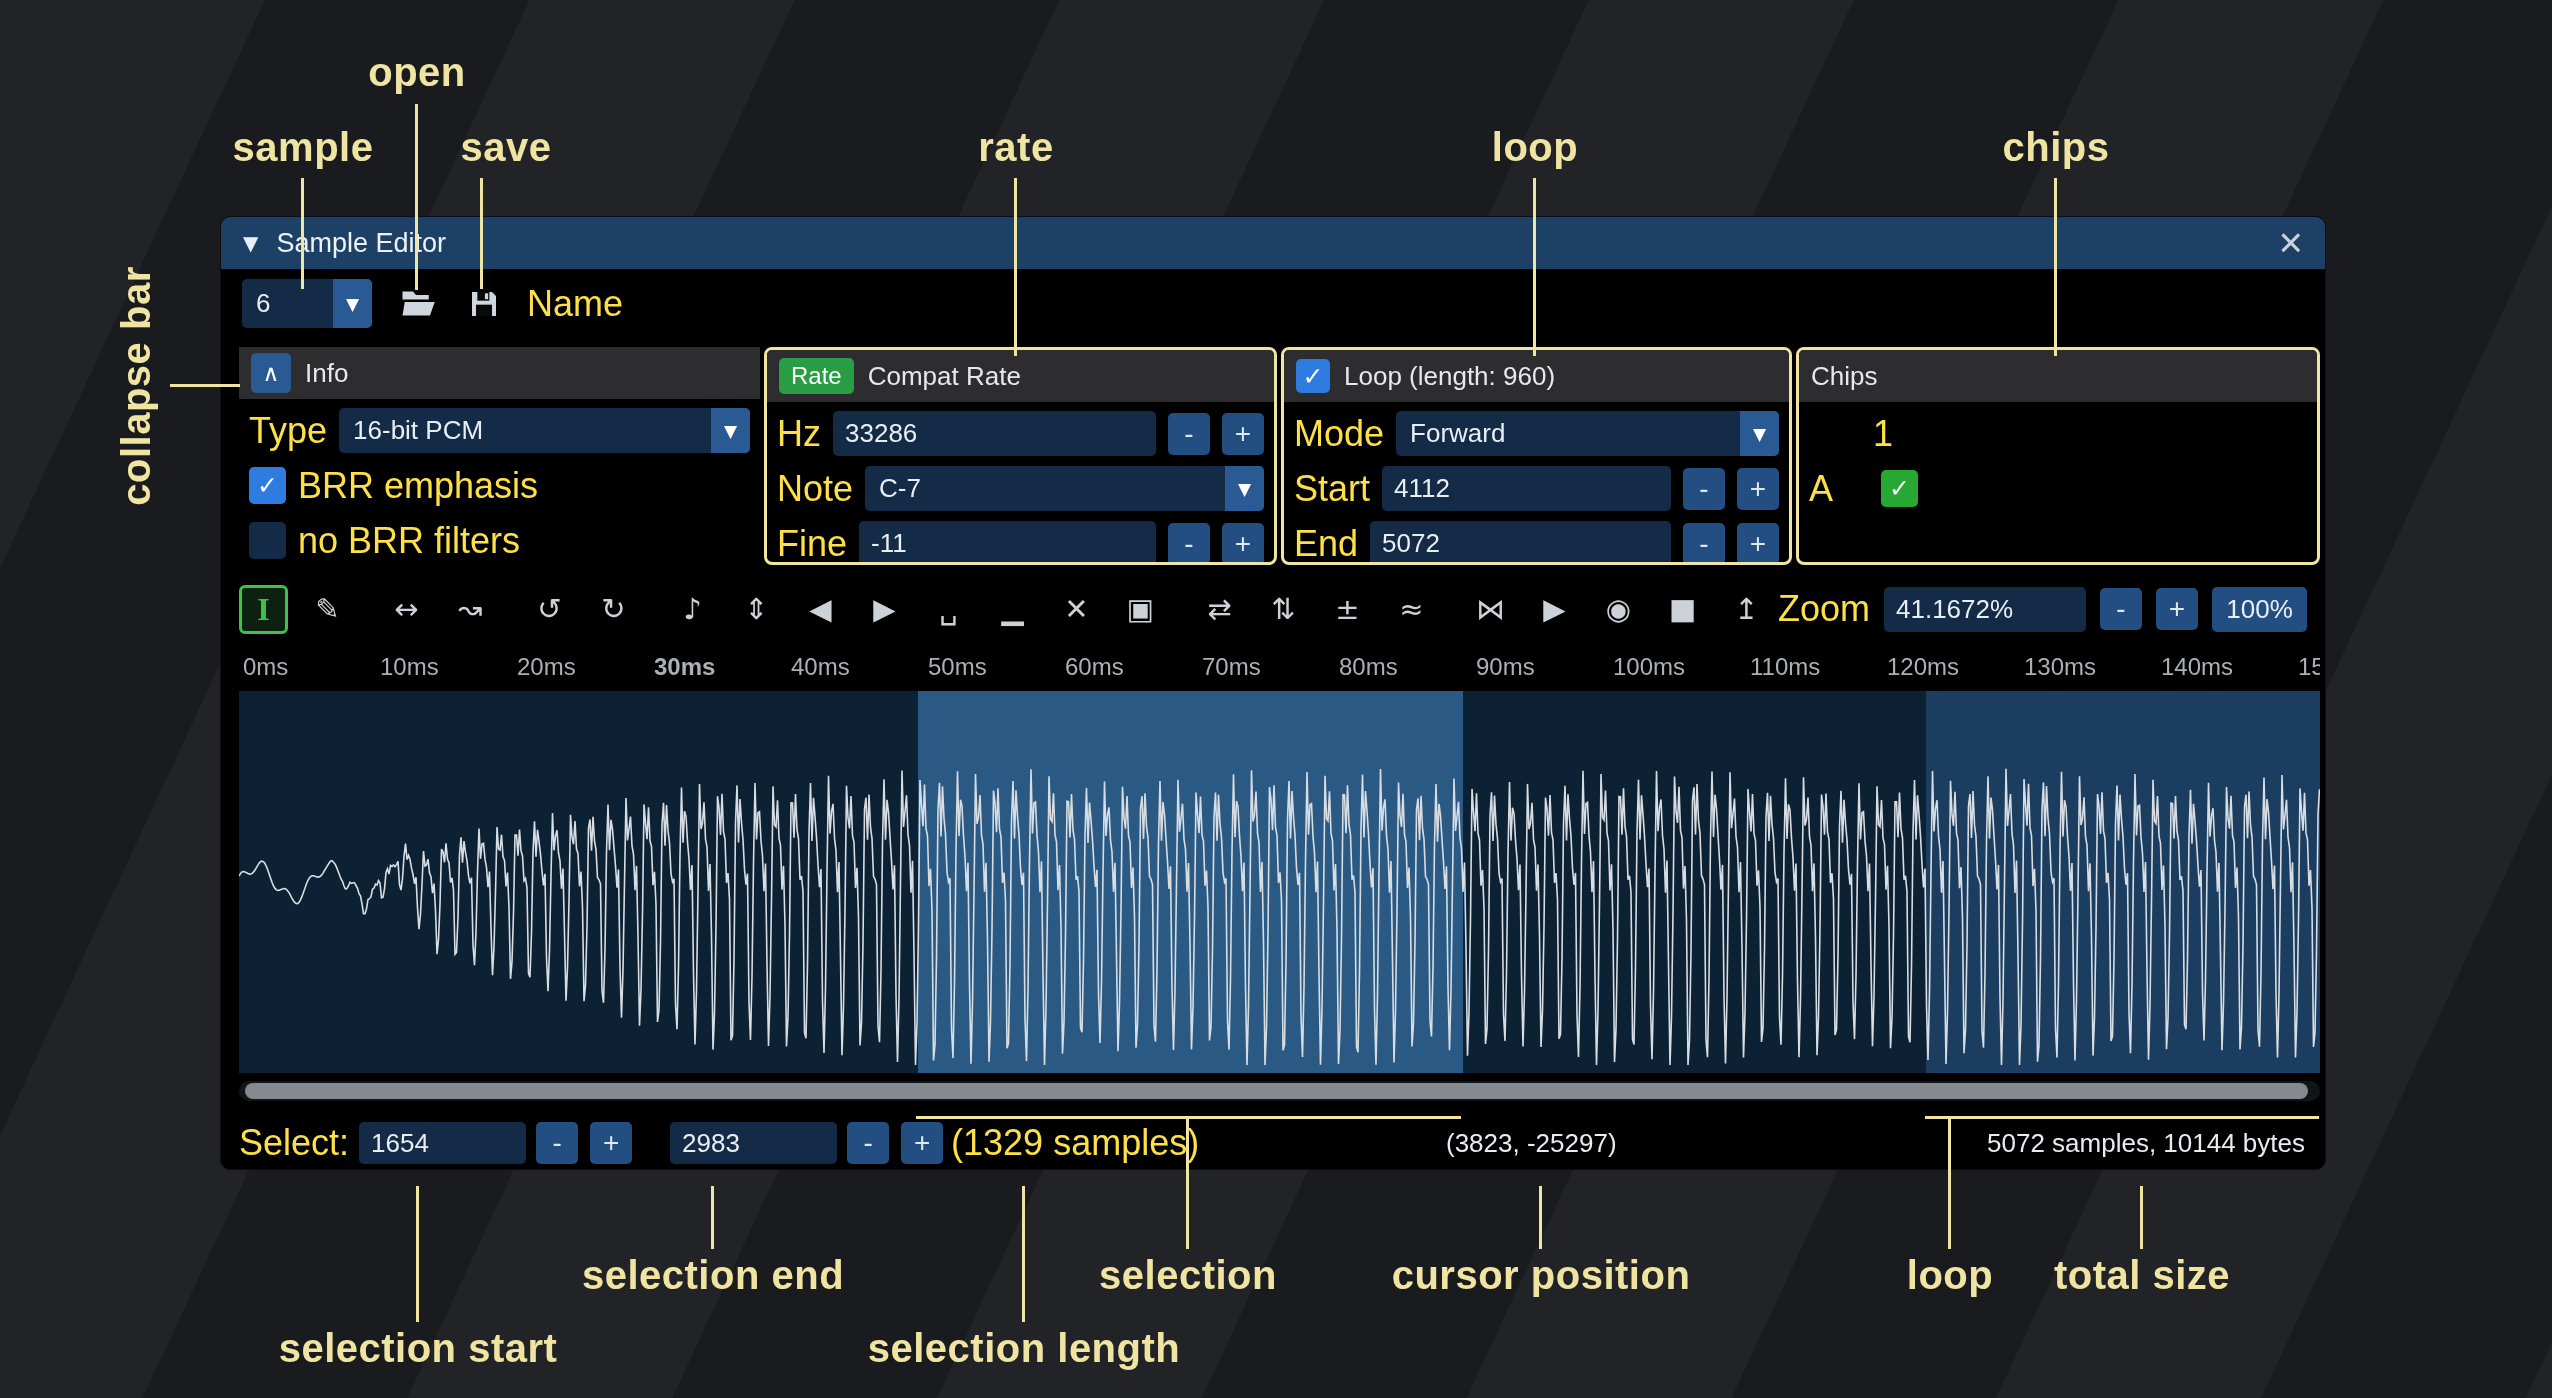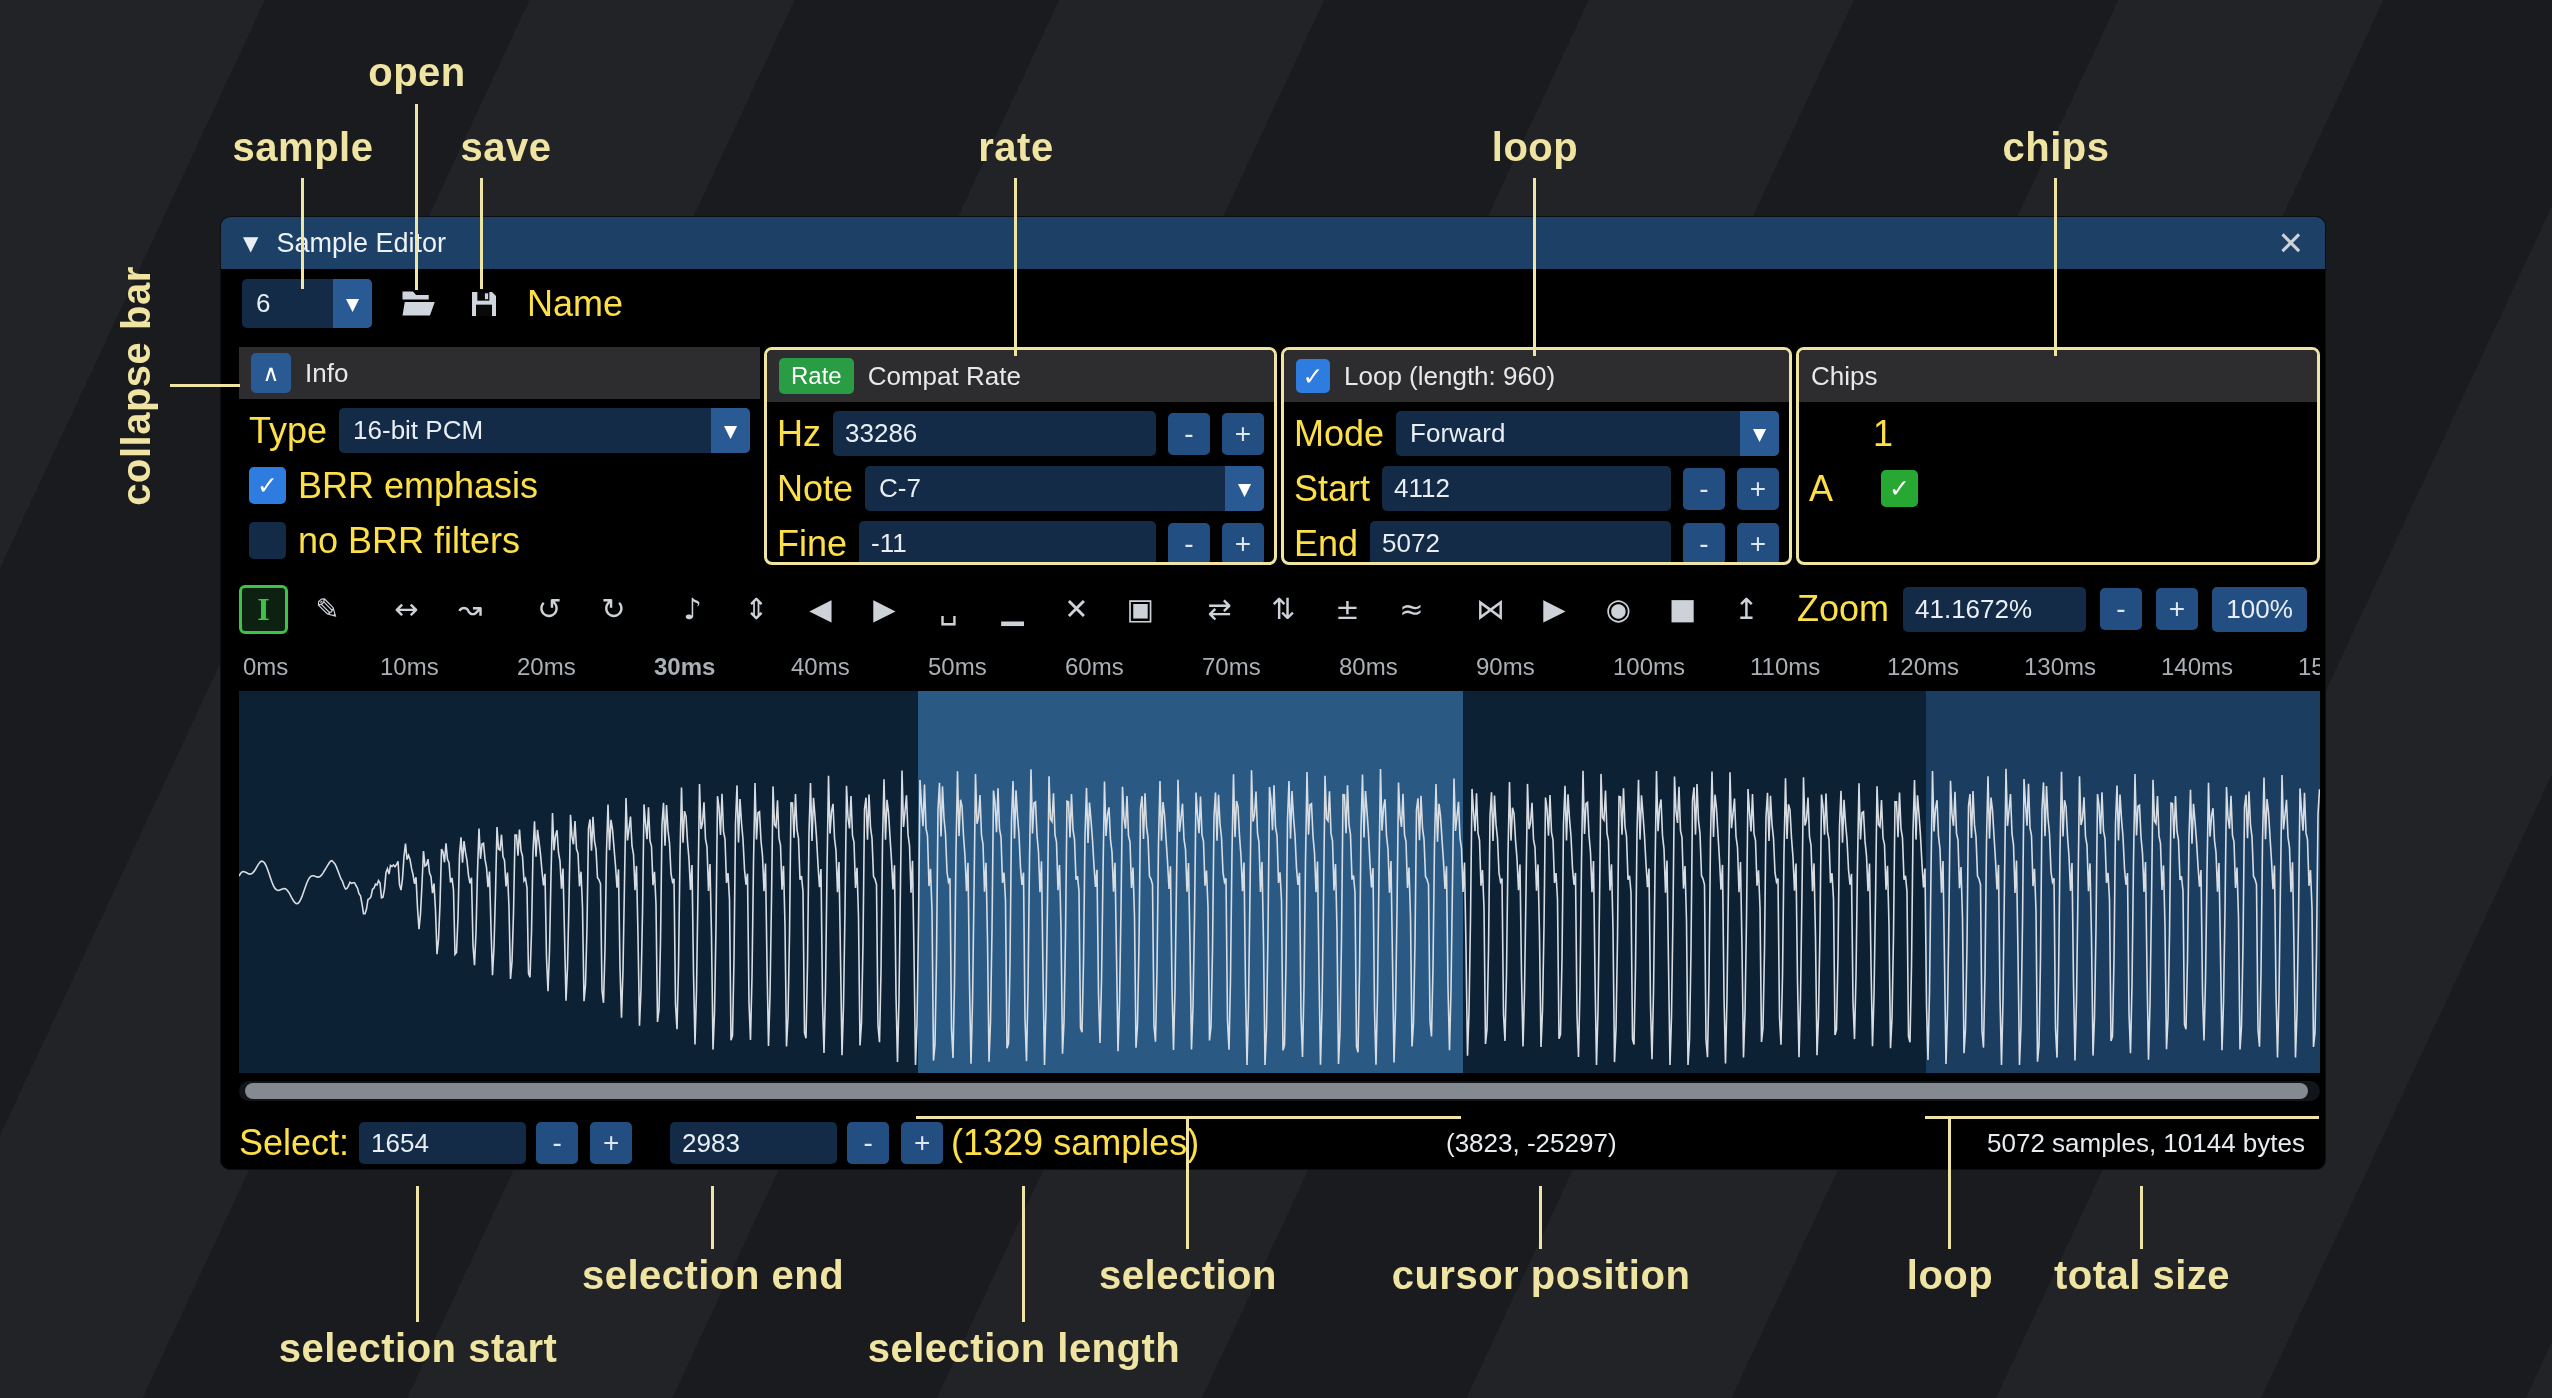--- a/index.html
+++ b/index.html
@@ -47,21 +47,21 @@
   
   .toolbar{position:absolute;left:18px;right:18px;top:366px;height:52px;display:flex;align-items:center;}
   #toolgroups{display:flex;gap:30px;align-items:center;}
   .tgroup{display:flex;gap:15px;}
   .tbtn{width:49px;height:49px;background:none;border:3px solid transparent;border-radius:6px;
       color:#ccd2d8;font-size:29px;display:flex;align-items:center;justify-content:center;
       padding:0;box-sizing:border-box;}
   .tbtn.active{border-color:#3ec24a;color:#3ec24a;background:#0c2110;}
   .tbtn.serif{font-family:"Liberation Serif",serif;font-weight:bold;font-size:32px;}
   .zoomwrap{margin-left:auto;display:flex;align-items:center;gap:14px;}
-  .zinput{width:183px;}
+  .zinput{width:202px;}
   .zbtn{width:95px;height:45px;background:#234e81;border:none;border-radius:5px;color:#e9eef4;font-size:26px;}
   
   .ruler{position:absolute;left:18px;top:430px;width:2081px;height:38px;overflow:hidden;}
   .rlabel{position:absolute;top:6px;color:#aab0b6;font-size:24px;white-space:nowrap;}
   .wave{position:absolute;left:18px;top:474px;width:2081px;height:382px;background:#0d2134;overflow:hidden;}
   .region{position:absolute;top:0;bottom:0;}
   #region-selection{background:#2a5a84;}
   #region-loop{background:#1b3e60;}
   .wave svg{position:absolute;left:0;top:0;}
   .scroll{position:absolute;left:18px;top:864px;width:2081px;height:20px;background:#111418;border-radius:10px;}

